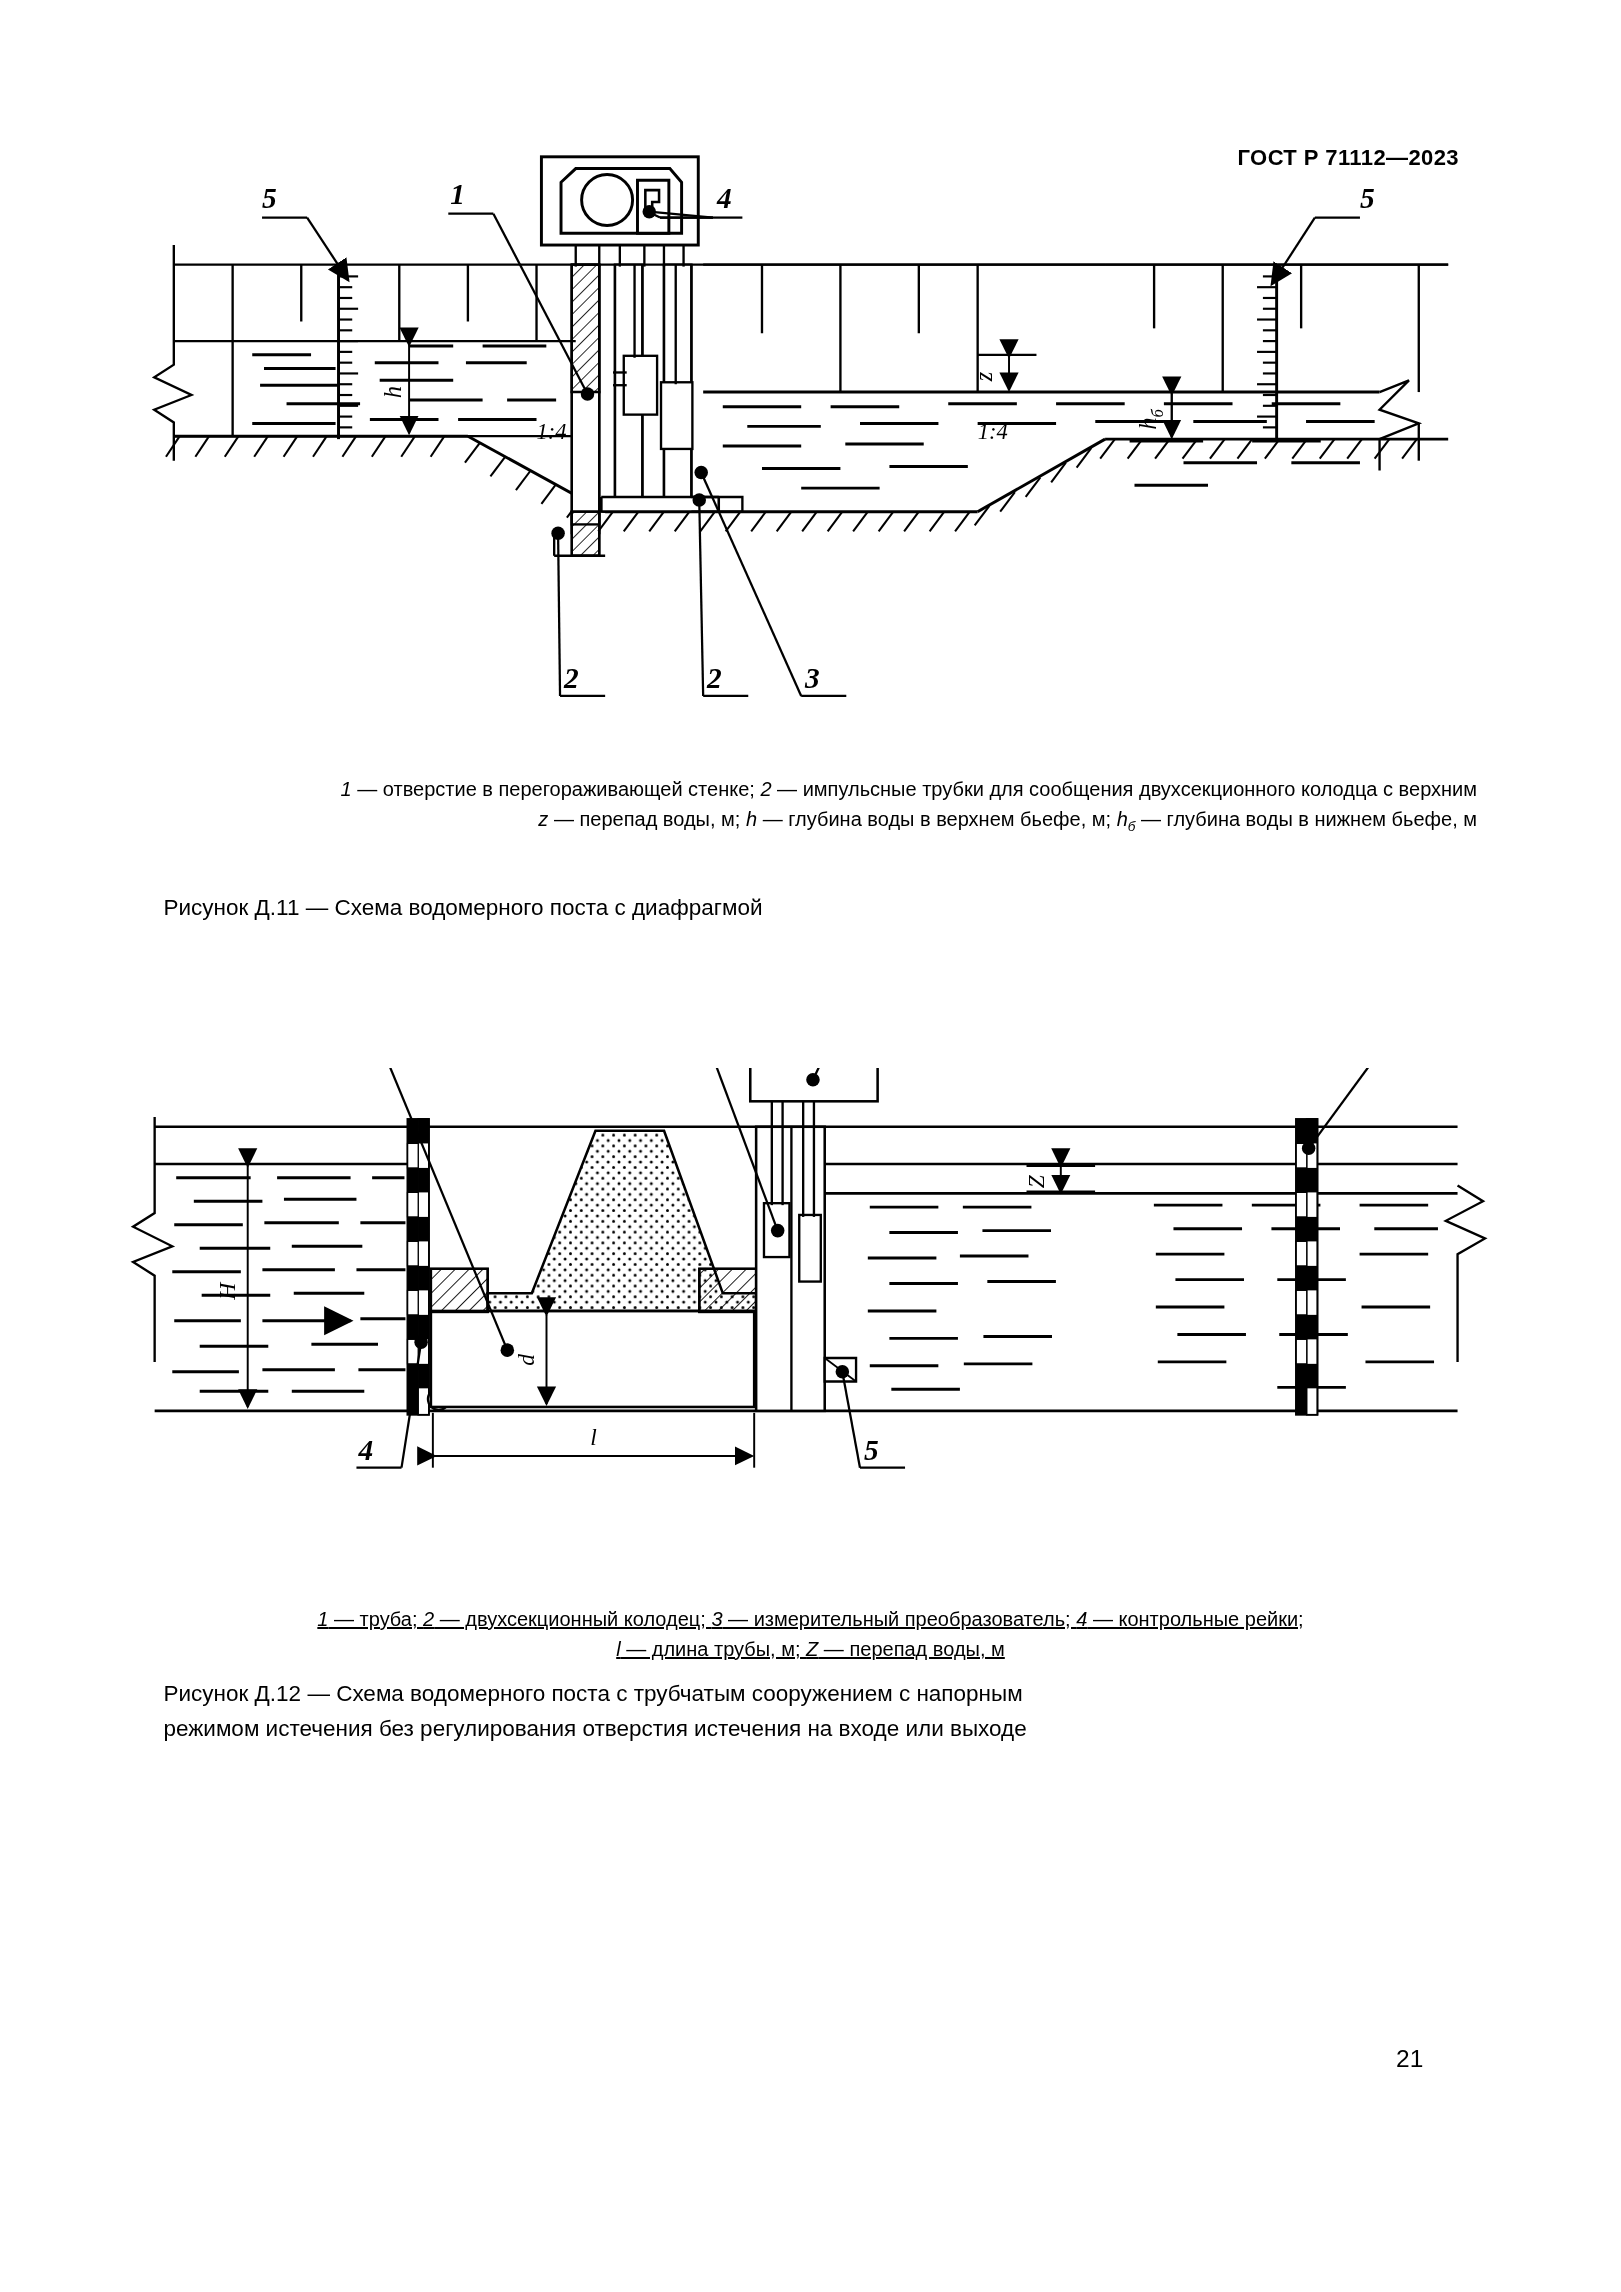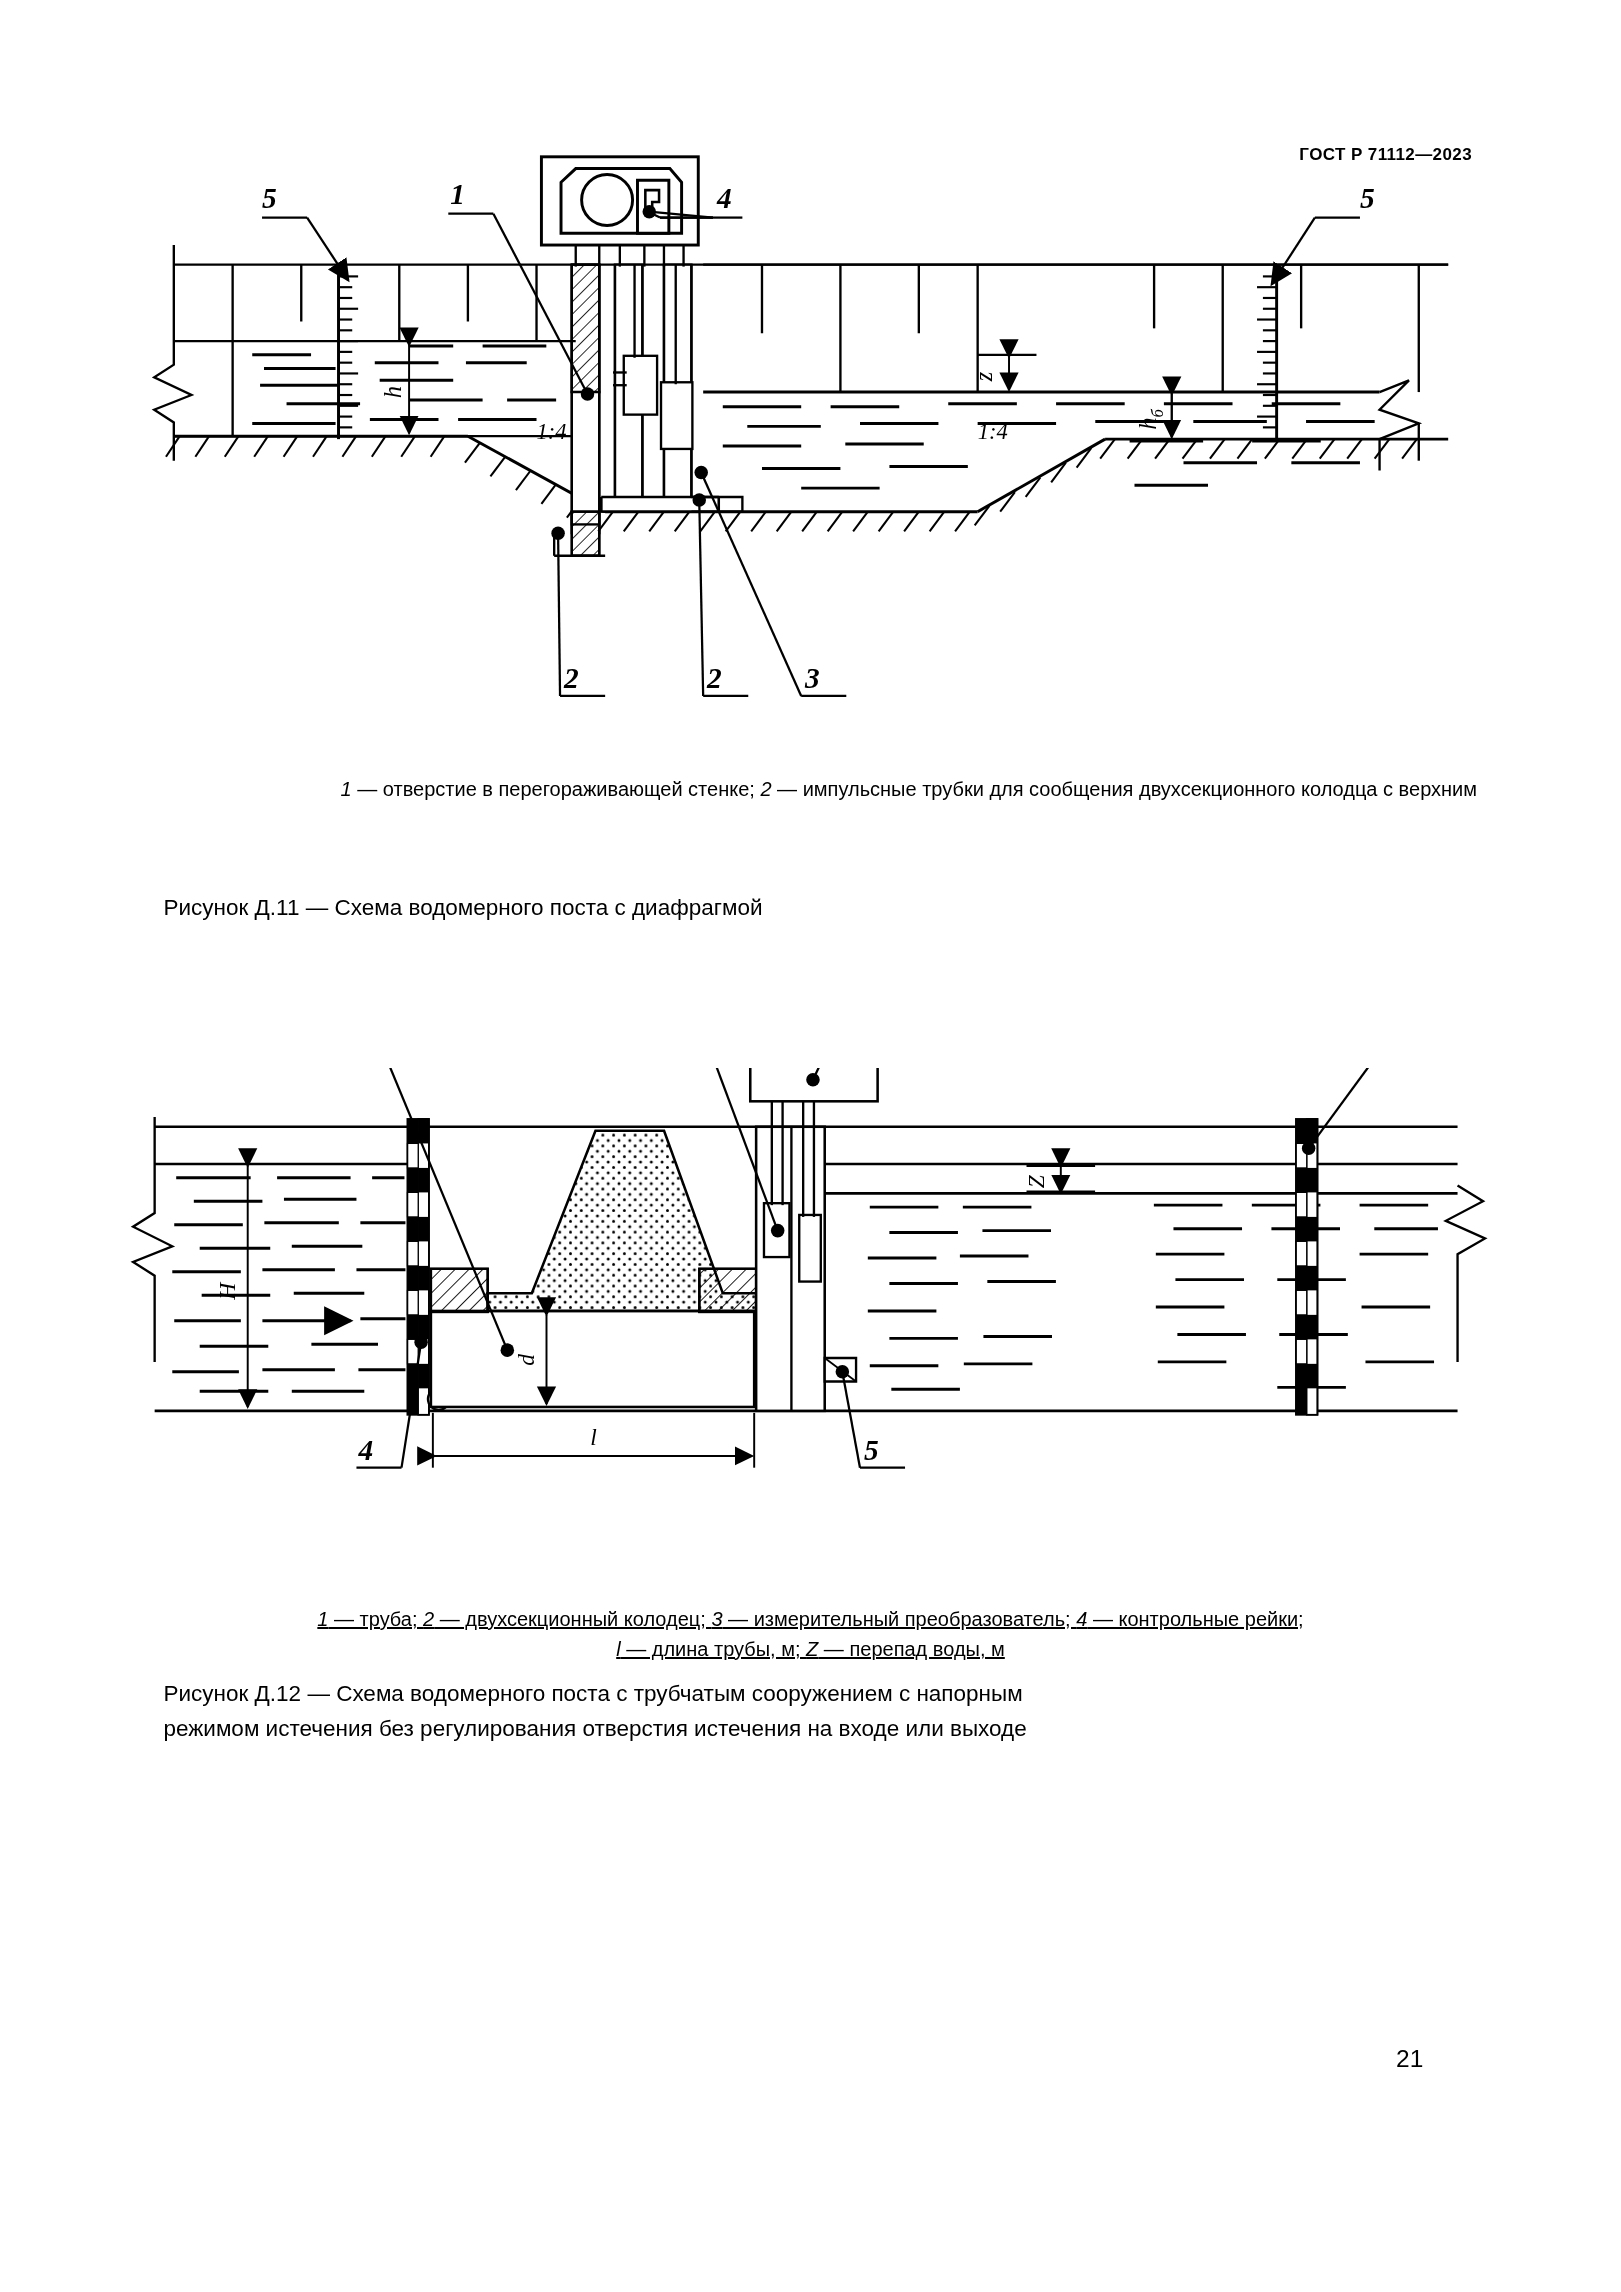--- a/index.html
+++ b/index.html
@@ -7,22 +7,22 @@
   body{
     width:1621px;height:2293px;position:relative;
     font-family:"Liberation Sans","DejaVu Sans",sans-serif;
     color:#000;
     -webkit-font-smoothing:antialiased;
   }
   .page{position:absolute;inset:0;}
 
   
   .doc-header{
-    position:absolute;top:145px;right:149px;
-    font-size:17px;font-weight:bold;letter-spacing:0.4px;
+    position:absolute;top:145px;right:162px;
+    font-size:22px;font-weight:bold;letter-spacing:0.4px;
     white-space:nowrap;
   }
 
   
   .page-number{
     position:absolute;left:1396px;top:2045px;
     font-size:24.5px;
   }
 
   
@@ -382,20 +382,23 @@
       <text class="lbl" x="1270" y="62" fill="#000" stroke="none">5</text>
       <text class="lbl" x="458" y="552" fill="#000" stroke="none">2</text>
       <text class="lbl" x="604" y="552" fill="#000" stroke="none">2</text>
       <text class="lbl" x="704" y="552" fill="#000" stroke="none">3</text>
     </svg>
   </div>
 
   <div class="legend" id="legend-1">
     <div>
       <i>1</i> — отверстие в перегораживающей стенке; <i>2</i> — импульсные трубки для сообщения двухсекционного колодца с верхним
+    </div>
+    <div>
+      <i>z</i> — перепад воды, м; <i>h</i> — глубина воды в верхнем бьефе, м; <i>h</i><sub><i>б</i></sub> — глубина воды в нижнем бьефе, м
     </div>
   </div>
 
   <div class="caption" id="caption-1">Рисунок Д.11 — Схема водомерного поста с диафрагмой</div>
 
   <div class="figure" id="figure-2">
     <svg width="1392" height="529" viewBox="0 0 1420 540">
       <defs>
         <pattern id="dotFill" width="11" height="11" patternUnits="userSpaceOnUse">
           <circle cx="2.5" cy="2.5" r="1.5" fill="#000"></circle>

